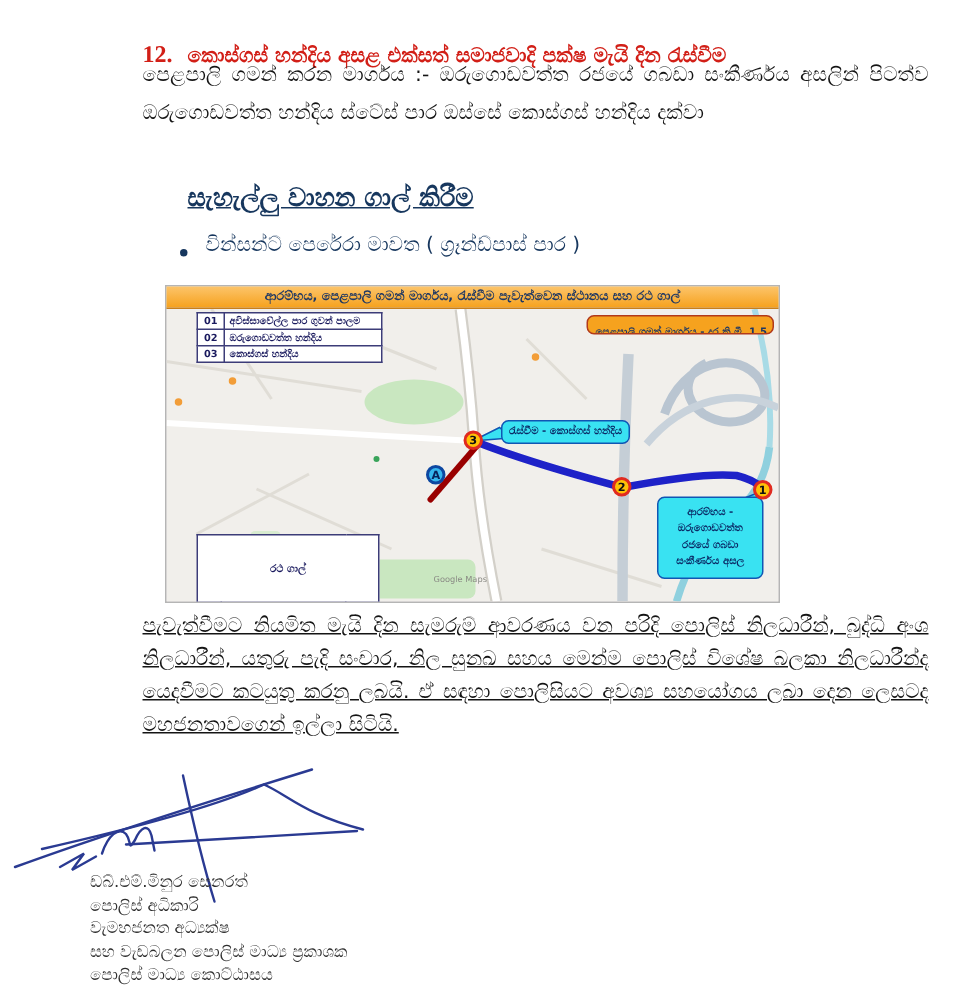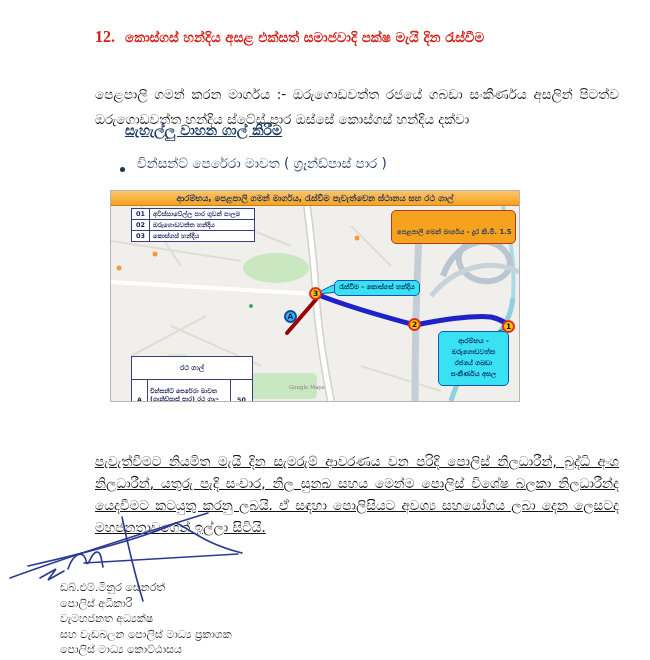--- a/index.html
+++ b/index.html
@@ -6,26 +6,26 @@
   html,body { background:#ffffff; }
   body { font-family:"DejaVu Sans", sans-serif; }
   .page {
     position:relative; width:650px; height:660px; background:#ffffff;
     overflow:hidden; font-family:"DejaVu Sans", sans-serif;
   }
   
   .title-row { position:absolute; left:95px; top:8px; width:530px; display:flex; gap:10px;margin-top:20px; }
   .title-num { color:#d21f17; font-family:"Liberation Serif", serif; font-weight:bold; font-size:16px; }
   .title-text { color:#d21f17; font-weight:bold; font-size:13.5px; line-height:18px; }
-  .para { position:absolute; left:95px; width:524px; color:#141414; font-size:13.5px; text-align:justify;margin-top:44px; }
+  .para { position:absolute; left:95px; width:524px; color:#141414; font-size:13.5px; text-align:justify; }
   .para1 { top:38px; line-height:25px; }
   .para2 { top:406px; line-height:22px;text-decoration:underline; }
   .section-heading {
     position:absolute; left:125px; top:122px; color:#17375e; font-weight:bold;
-    font-size:14px; text-decoration:underline;
+    font-size:17px; text-decoration:underline;
   }
   .bullet-row { position:absolute; left:120px; top:155px; display:flex; align-items:flex-end; gap:12px; color:#17375e; font-size:13.5px; }
   .bullet-dot { width:5px; height:5px; border-radius:50%; background:#17375e; margin-top:6px; flex:0 0 auto; }
 
   
   .map { position:absolute; left:110px; top:190px; width:410px; height:212px; border:1px solid #b5b5b5; background:#f1efeb; }
   .map-header {
     position:absolute; left:0; top:0; width:100%; height:15px;
     background:linear-gradient(#fcc46a,#f6a21e); border-bottom:1px solid #c87f1b;
     color:#1f3864; font-size:8.5px; font-weight:bold; text-align:center; line-height:15px;
@@ -35,40 +35,40 @@
   .map-svg { position:absolute; left:0; top:0; }
   .legend-table {
     position:absolute; left:20px; top:2px; width:124px; border-collapse:collapse;
     background:#ffffff; font-size:6.5px; color:#1a1a5e; font-weight:bold;
   }
   .legend-table td { border:1px solid #3c3c78; padding:1px 3px; height:10px; white-space:nowrap; overflow:hidden; }
   .legend-table td.no { width:18px; text-align:center; }
   .distance-badge {
     position:absolute; right:3px; top:4px; max-width:125px; height:13px; line-height:11px;
     background:#f6a21e; border:1px solid #b23a1a; border-radius:5px;
-    color:#1f3864; font-size:6.8px; font-weight:bold; padding:16px 5px;
+    color:#1f3864; font-size:6.8px; font-weight:bold; padding:5px 5px;
     white-space:nowrap; overflow:hidden;
   }
   .callout {
     position:absolute; background:#39e2f2; border:1.5px solid #1056b4; border-radius:5px;
     color:#0b2a66; font-weight:bold; text-align:center; overflow:hidden;
   }
   .callout.meeting { left:223px; top:74px; width:86px; height:16px; font-size:6.8px; line-height:13px; white-space:nowrap; }
   .callout.start { left:327px; top:125px; width:71px; height:55px; font-size:6.8px; line-height:11px; white-space:pre-line; padding-top:4px; }
   .marker {
     position:absolute; width:13px; height:13px; border-radius:50%;
     background:#ffc107; border:2px solid #e02b20; color:#111;
     font-size:7.5px; font-weight:bold; text-align:center; line-height:9.5px;
   }
   .marker.blue { background:#35b6ee; border-color:#0d47a1; color:#06235c; }
   .parking-table {
     position:absolute; left:20px; top:150px; width:122px; border-collapse:collapse;
     background:#ffffff; font-size:6.3px; color:#1a1a5e; font-weight:bold;
   }
-  .parking-table td, .parking-table th { border:1px solid #3c3c78; padding:7px 2px; }
+  .parking-table td, .parking-table th { border:1px solid #3c3c78; padding:18px 2px; }
   .parking-table th { text-align:center; height:10px; font-size:7px; }
   .parking-table td.code { width:16px; text-align:center; }
   .parking-table td.cap { width:22px; text-align:center; }
   .parking-table td.desc { line-height:1.3; }
   .map-attribution { position:absolute; left:178px; top:178px; font-size:5.5px; color:#8a8a84; }
 
   
   .signature-svg { position:absolute; left:0; top:0; pointer-events:none; }
   .footer { position:absolute; left:60px; top:580px; color:#2e2e2e; font-size:11px; line-height:15.5px; }
 </style>

